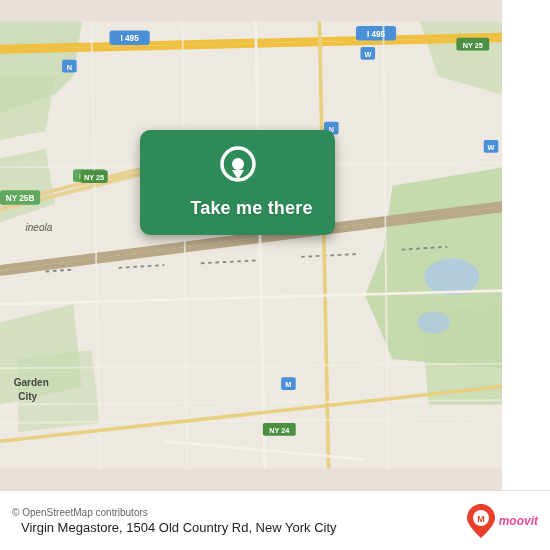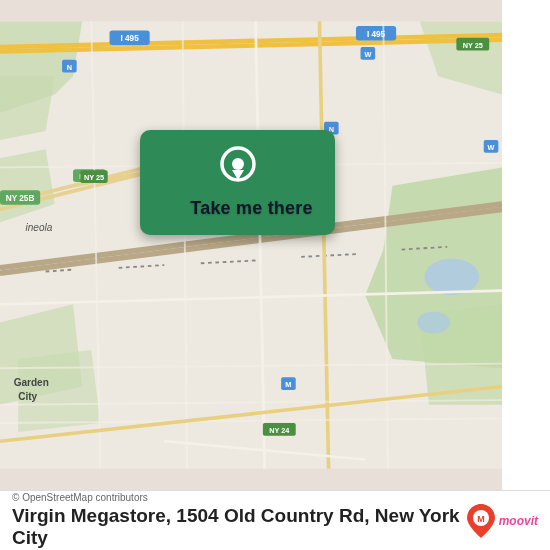--- a/index.html
+++ b/index.html
@@ -55,21 +55,21 @@
     .map-pin {
       width: 36px;
       height: 44px;
       position: relative;
       margin-bottom: 6px;
     }
 
     #take-me-there-btn {
       background: transparent;
       border: none;
-      color: #0f172a;
+      color: #ffffff;
       font-size: 18px;
       font-weight: 600;
       cursor: pointer;
       margin-top: 2px;
       letter-spacing: 0.2px;
       text-shadow: 0 1px 2px rgba(0,0,0,0.2);
       margin-left: 28px;
     }
 
     
@@ -90,23 +90,24 @@
       flex: 1;
     }
 
     #osm-credit {
       font-size: 10px;
       color: #666;
       margin-bottom: 2px;
     }
 
     #location-name {
-      font-size: 19px;
+      font-size: 13px;
       color: #222;
-      font-weight: 700;
+      font-weight: 400;
+      margin-left: 9px;
     }
 
     #moovit-logo {
       display: flex;
       align-items: center;
       gap: 4px;
       flex-shrink: 0;
     }
 
     #moovit-text {

